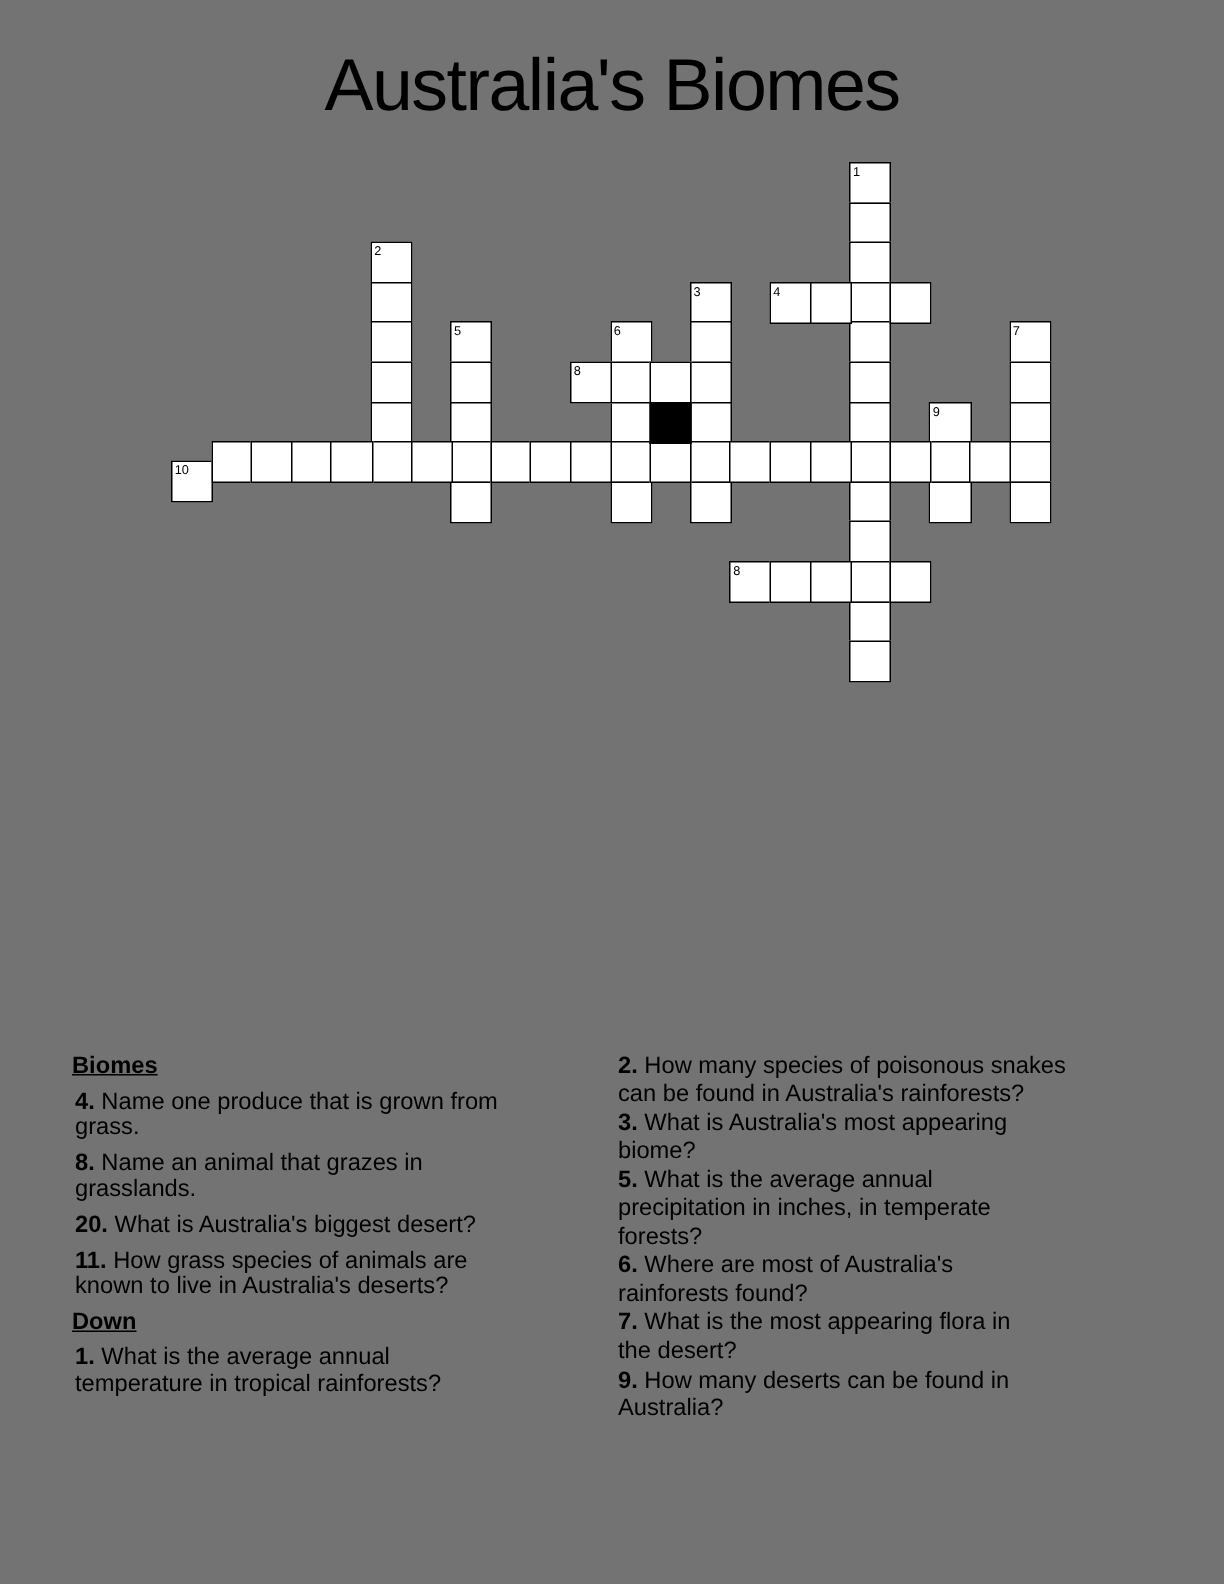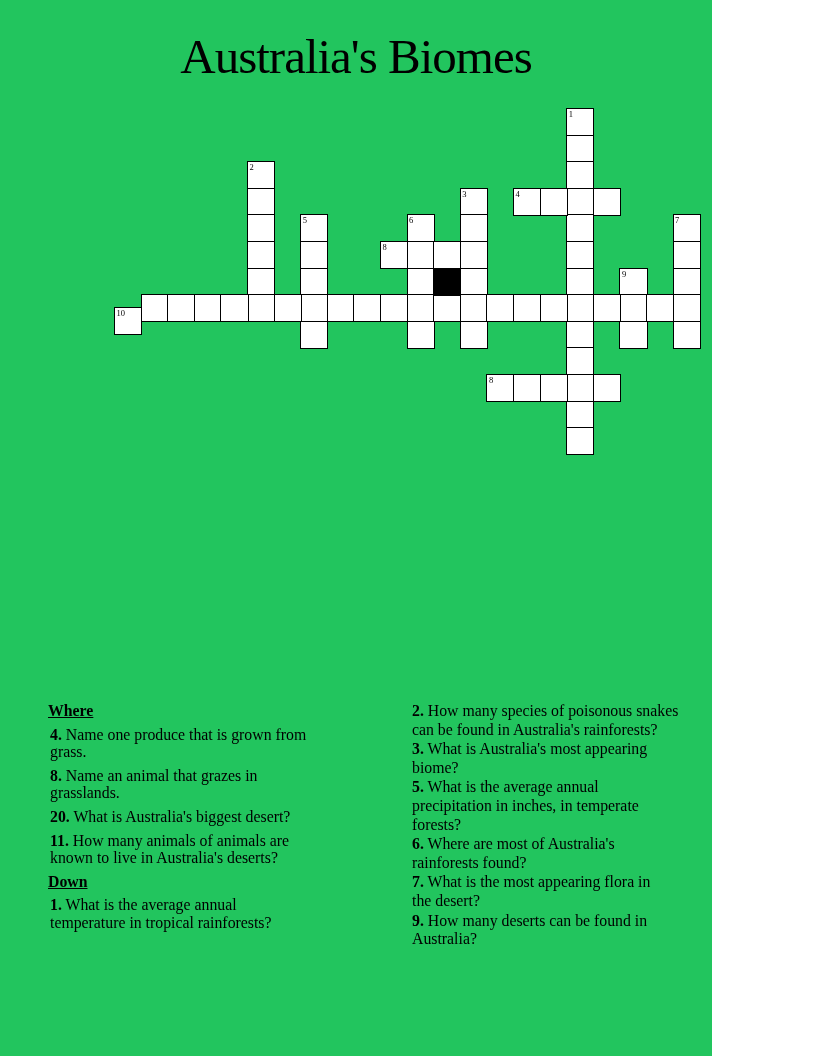--- a/index.html
+++ b/index.html
@@ -1,21 +1,21 @@
 <!DOCTYPE html>
 <html><head>
 <meta charset="utf-8">
 <style>
   html, body { margin: 0; padding: 0; background: #fff; }
   .page {
     position: relative;
-    width: 712px;
+    width: 816px;
     height: 1056px;
-    background: #22c55e;
-    font-family: Liberation Serif, serif;
+    background: #737373;
+    font-family: Liberation Sans, sans-serif;
     color: #000000;
     overflow: hidden;
   }
   .title {
     position: absolute;
     top: 30px;
     left: 0;
     width: 100%;
     text-align: center;
     font-size: 49px;
@@ -152,31 +152,31 @@
       </div>
       <div class="cell" style="left: 399px; top: 266px; width: 28.3px; height: 28.3px;"></div>
       <div class="cell" style="left: 425.6px; top: 266px; width: 28.3px; height: 28.3px;"></div>
       <div class="cell" style="left: 478.8px; top: 266px; width: 28.3px; height: 28.3px;"></div>
       <div class="cell black" style="left: 319.2px; top: 159.6px; width: 28.3px; height: 28.3px;"></div>
     </div>
 
   <div class="clues">
 
     <div class="clue-col left">
-      <h2 class="clue-head">Where</h2>
+      <h2 class="clue-head">Biomes</h2>
 
       <p class="clue"><b>4.</b> <span class="ctext">Name one produce that is grown from
 grass.</span></p>
 
       <p class="clue"><b>8.</b> <span class="ctext">Name an animal that grazes in
 grasslands.</span></p>
 
       <p class="clue"><b>20.</b> <span class="ctext">What is Australia's biggest desert?</span></p>
 
-      <p class="clue"><b>11.</b> <span class="ctext">How many animals of animals are
+      <p class="clue"><b>11.</b> <span class="ctext">How grass species of animals are
 known to live in Australia's deserts?</span></p>
 
       <h2 class="clue-head">Down</h2>
 
       <p class="clue"><b>1.</b> <span class="ctext">What is the average annual
 temperature in tropical rainforests?</span></p>
     </div>
 
     <div class="clue-col right">
       <p class="clue"><b>2.</b> <span class="ctext">How many species of poisonous snakes

